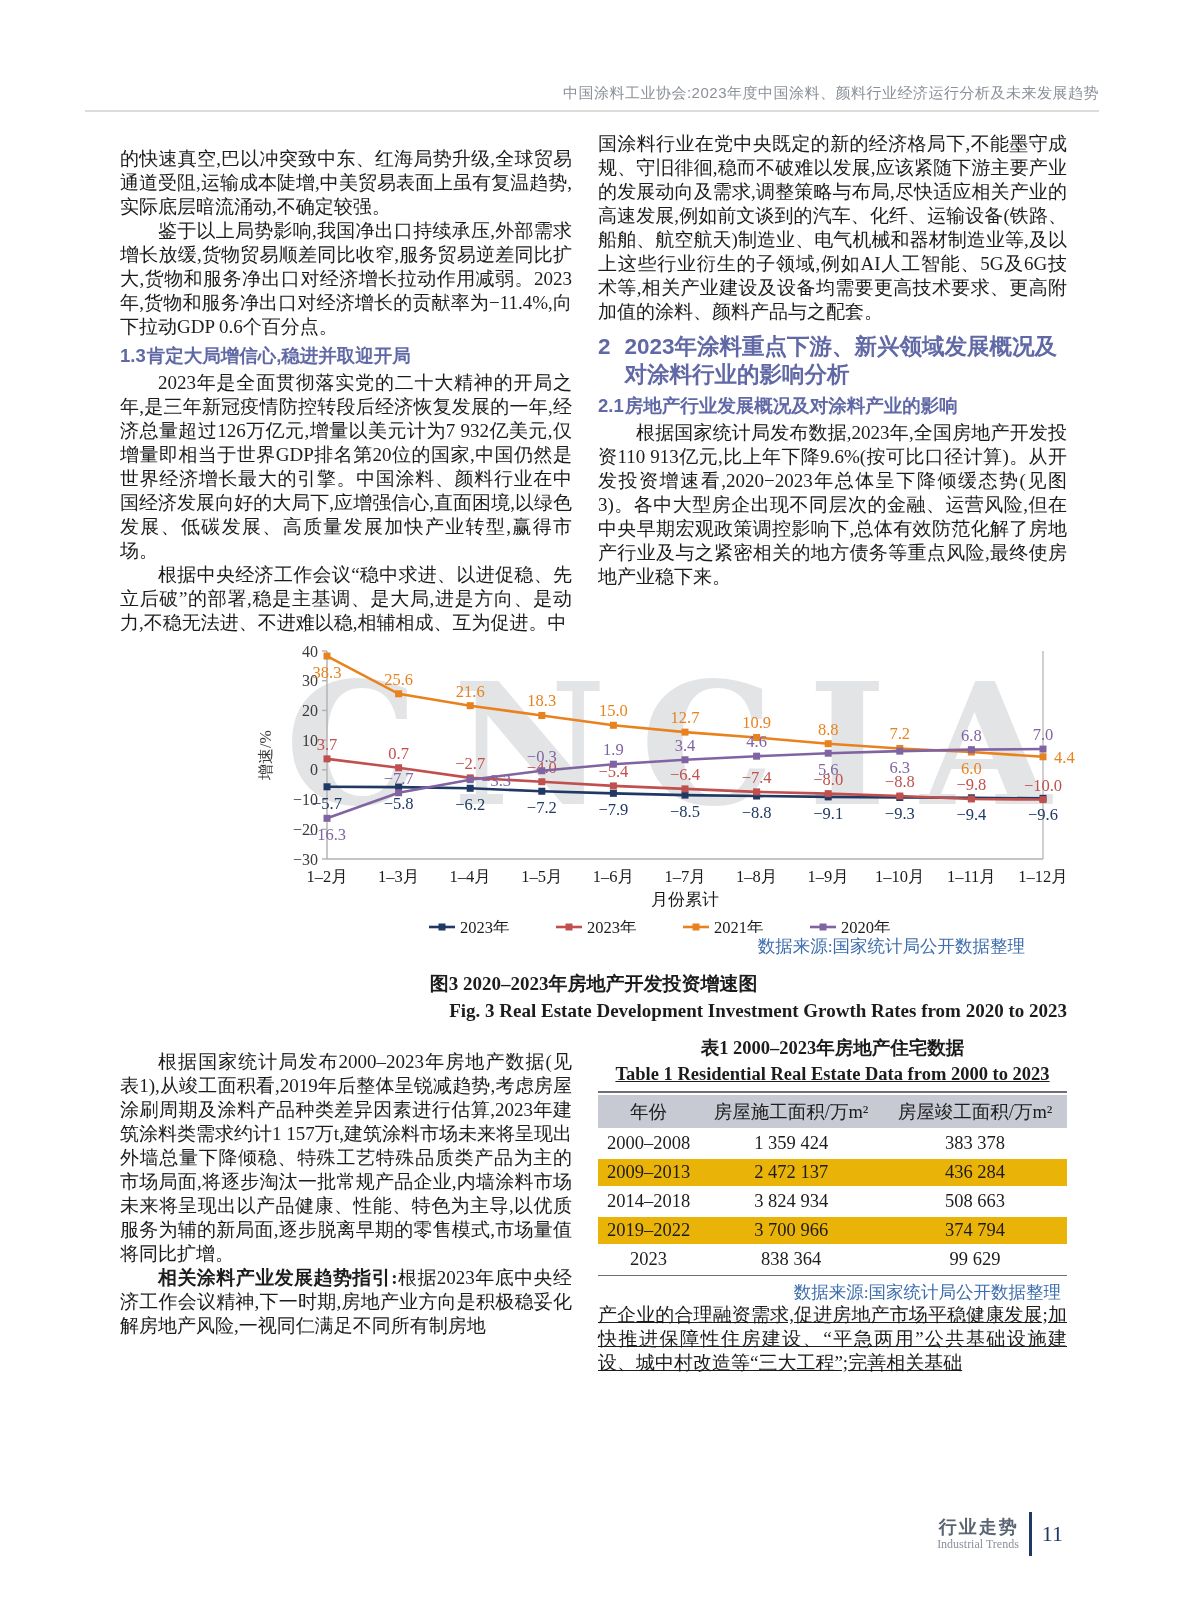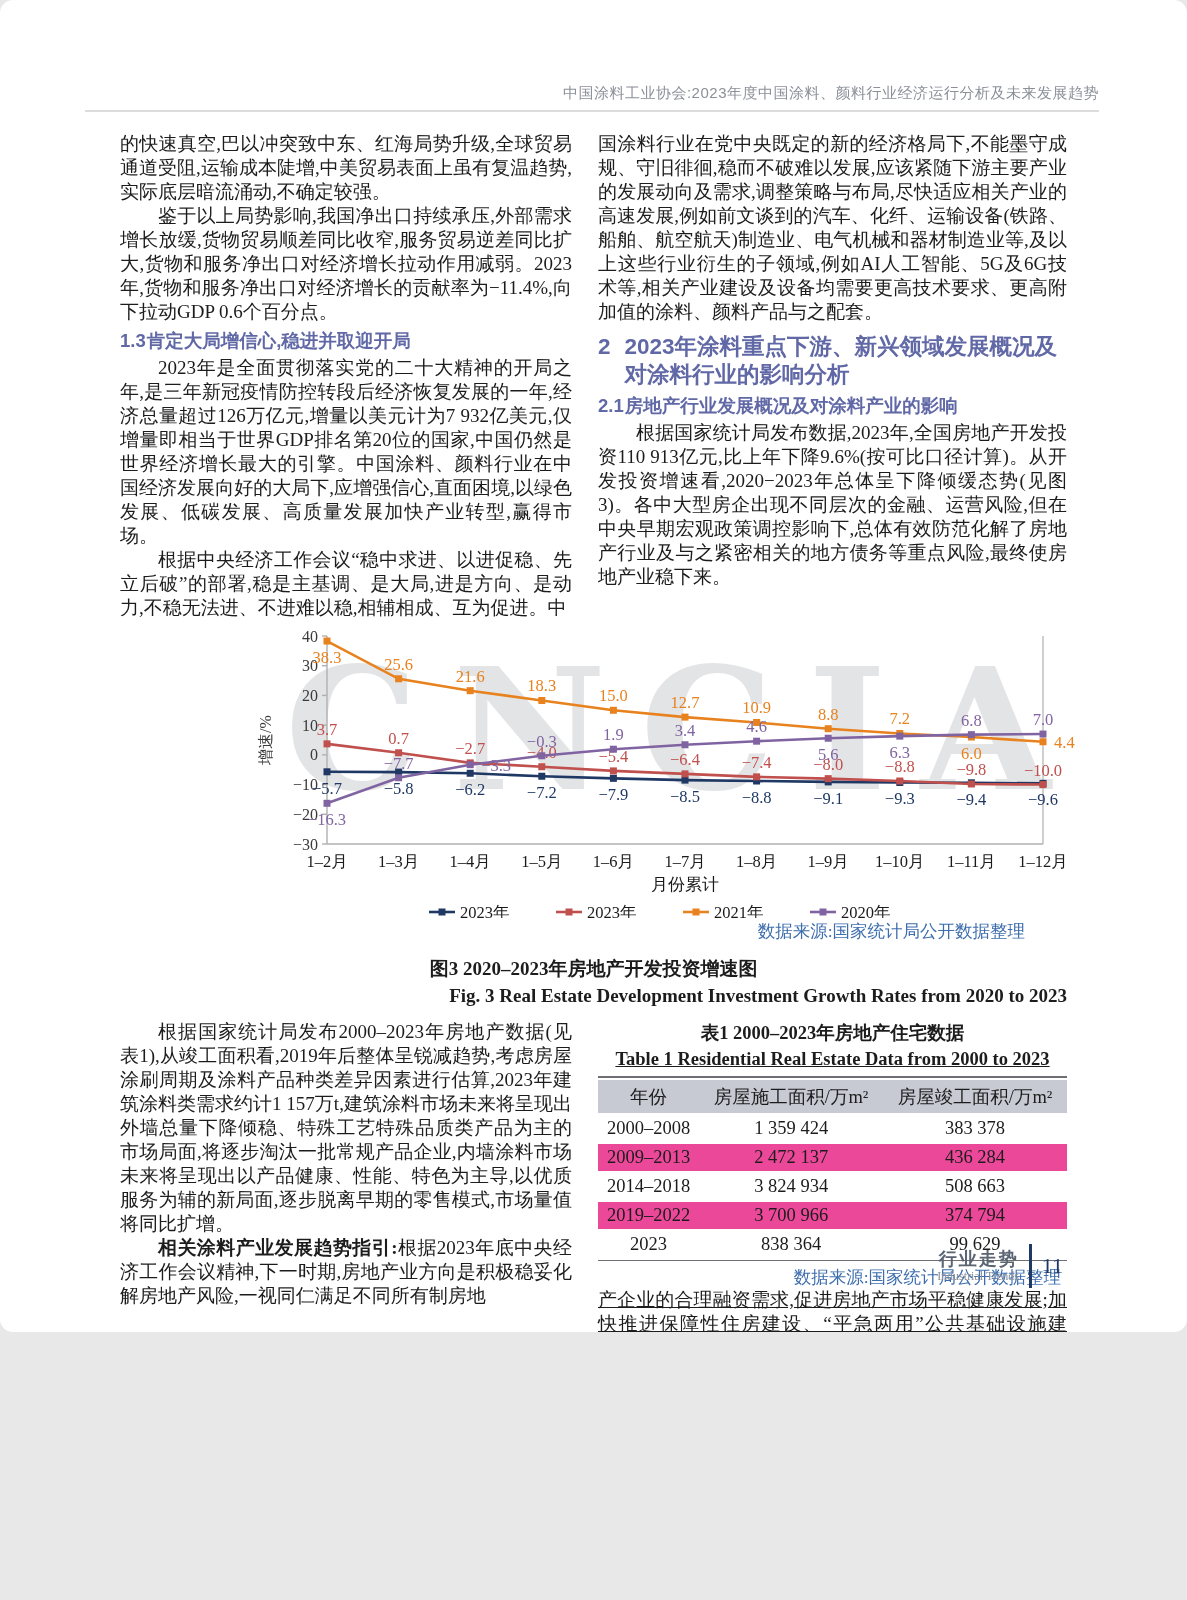--- a/index.html
+++ b/index.html
@@ -1,23 +1,23 @@
 <!DOCTYPE html>
 <html><head>
 <meta charset="utf-8">
 <style>
   html,body{margin:0;padding:0;background:#e8e8e8;}
-  .page{position:relative;width:1187px;height:1332px;margin:0 auto;background:#ffffff;overflow:hidden;
-        font-family:"Liberation Serif","DejaVu Serif",serif;color:#1c1c1c;border-radius:13px;}
+  .page{position:relative;width:1187px;height:1600px;margin:0 auto;background:#ffffff;overflow:hidden;
+        font-family:"Liberation Serif","DejaVu Serif",serif;color:#1c1c1c;}
   .header-line{position:absolute;top:84px;left:85px;right:88px;text-align:right;
         font-family:"Liberation Sans","DejaVu Sans",sans-serif;font-size:15px;color:#8b9099;letter-spacing:.5px;}
   .header-rule{position:absolute;top:110px;left:85px;right:88px;border-top:2.5px solid #dcdcdc;}
   .content{position:absolute;top:132px;left:120px;width:947px;}
   .cols{display:flex;gap:26px;}
-  .colL{width:452px;}
+  .colL{width:452px;margin-top:15px;}
   .colR{width:469px;}
   p.body{margin:0;text-align:justify;font-size:19px;line-height:24px;}
   p.indent{text-indent:2em;}
   .lead-bold{font-weight:bold;}
   .h-small{display:flex;gap:1px;font-family:"Liberation Sans","DejaVu Sans",sans-serif;
         font-weight:bold;color:#6168a6;font-size:18.5px;line-height:26px;margin:4px 0 2px;}
   .h-big{display:flex;gap:14px;font-family:"Liberation Sans","DejaVu Sans",sans-serif;
         font-weight:bold;color:#6168a6;font-size:22.5px;line-height:28px;margin:9px 0 4px;}
   .figure{position:relative;width:826px;margin:8px 0 0 135px;}
   .watermark{position:absolute;top:18px;left:50%;transform:translateX(-50%);z-index:0;
@@ -28,21 +28,21 @@
         color:#3d6dad;font-size:17.5px;line-height:22px;margin-top:2px;}
   .cap-zh{text-align:center;font-weight:bold;font-size:19px;line-height:26px;margin-top:14px;}
   .cap-en{text-align:right;font-weight:bold;font-size:19px;line-height:24px;margin-top:2px;}
   .cols-bottom{margin-top:12px;}
   .tbl-title-zh{text-align:center;font-weight:bold;font-size:18.5px;line-height:26px;}
   .tbl-title-en{text-align:center;font-weight:bold;font-size:18.5px;line-height:26px;text-decoration:underline;}
   .tbl-wrap{margin-top:4px;border-top:2px solid #6e6e74;border-bottom:1.5px solid #6e6e74;}
   table.data{width:100%;border-collapse:separate;border-spacing:0 2px;font-size:18.5px;}
   table.data th{background:#c7c9d3;font-weight:normal;padding:4px 2px;text-align:center;}
   table.data td{padding:3px 2px;text-align:center;}
-  tr.shaded td{background:#ec4899;}
+  tr.shaded td{background:#eab308;}
   .table-source{text-align:right;color:#3d6dad;font-size:17.5px;line-height:22px;margin-top:5px;padding-right:6px;}
   .rb-par{margin-top:12px;text-decoration:underline;}
   .footer{position:absolute;right:124px;bottom:44px;display:flex;align-items:center;gap:10px;}
   .footer-labels{text-align:right;}
   .footer-zh{font-family:"Liberation Sans","DejaVu Sans",sans-serif;font-weight:bold;font-size:18px;
         color:#5a6472;line-height:20px;letter-spacing:2px;}
   .footer-en{font-size:12px;color:#8a9099;line-height:15px;}
   .footer-bar{width:3px;height:44px;background:#1f3864;}
   .page-num{font-size:22px;color:#1f3864;}
 </style>

